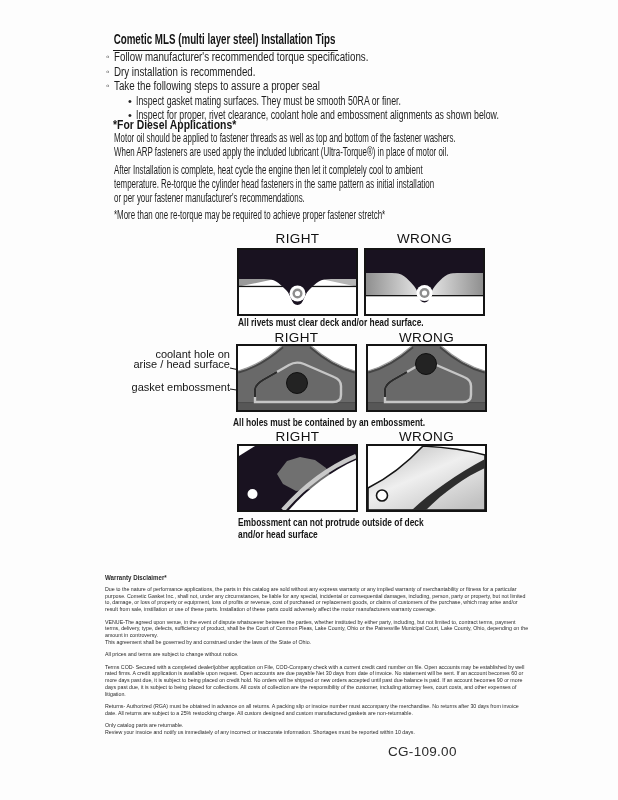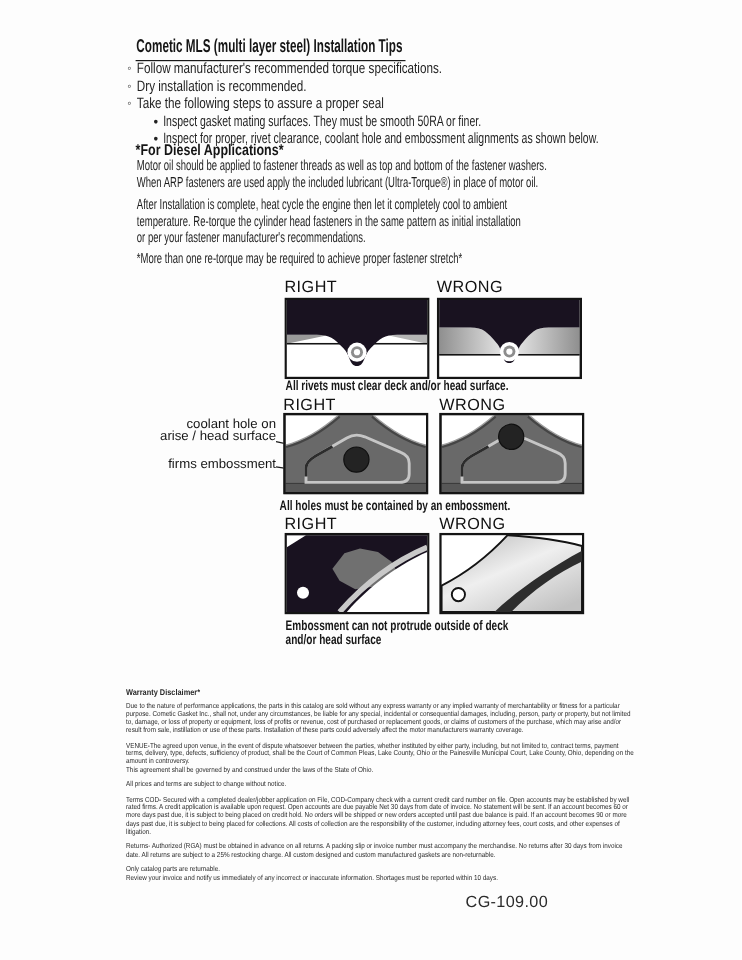--- a/index.html
+++ b/index.html
@@ -29,21 +29,21 @@
     white-space:nowrap; transform:scaleX(0.80); transform-origin:0 0; color:#151515;
   }
   .body-par{
     position:absolute; left:114px; width:620px; font-size:12px; line-height:14px;
     white-space:pre-line; transform:scaleX(0.66); transform-origin:0 0; color:#1e1e1e;
   }
   .p-oil{top:131px;}
   .p-retorque{top:163px;}
   .p-note{top:208px;}
   
-  .rw{position:absolute; width:121px; font-size:13.5px;
+  .rw{position:absolute; width:121px; text-align:center; font-size:13.5px;
       letter-spacing:0.4px; color:#101010; white-space:nowrap;}
   .panel{position:absolute;}
   .cap{position:absolute; font-weight:700; font-size:11.5px; line-height:12px;
        transform:scaleX(0.73); transform-origin:0 0; white-space:pre-line; color:#161616;}
   .ann{position:absolute; left:98px; width:132px; text-align:right; font-size:11px;
        line-height:10px; white-space:pre-line; color:#161616;}
   .ann-coolant{top:349px;}
   .ann-emboss{top:382px;}
   .leaders{position:absolute; left:105px; top:340px; pointer-events:none;}
   
@@ -127,21 +127,21 @@
     <rect x="1" y="1" width="119" height="66" fill="none" stroke="#141414" stroke-width="2"></rect>
   </svg>
 
   <div class="cap" style="left:238px; top:316px;">All rivets must clear deck and/or head surface.</div>
 
   <div class="rw" style="left:236px; top:330px;">RIGHT</div>
   <div class="rw" style="left:366px; top:330px;">WRONG</div>
 
   <div class="ann ann-coolant">coolant hole on
 arise / head surface</div>
-  <div class="ann ann-emboss">firms embossment</div>
+  <div class="ann ann-emboss">gasket embossment</div>
 
   <svg class="leaders" width="270" height="80" viewBox="0 0 270 80">
     <line x1="125" y1="28" x2="190" y2="42" stroke="#1b1b1b" stroke-width="1.1"></line>
     <line x1="125" y1="49" x2="151" y2="53" stroke="#1b1b1b" stroke-width="1.1"></line>
   </svg>
 
   <svg class="panel" style="left:236px; top:344px;" width="121" height="68" viewBox="0 0 121 68">
     <rect width="121" height="68" fill="#696969"></rect>
     <path d="M46,2 C31,15 17,23 2,27" stroke="#454545" stroke-width="5" fill="none"></path>
     <path d="M75,2 C90,15 104,23 119,27" stroke="#454545" stroke-width="5" fill="none"></path>

